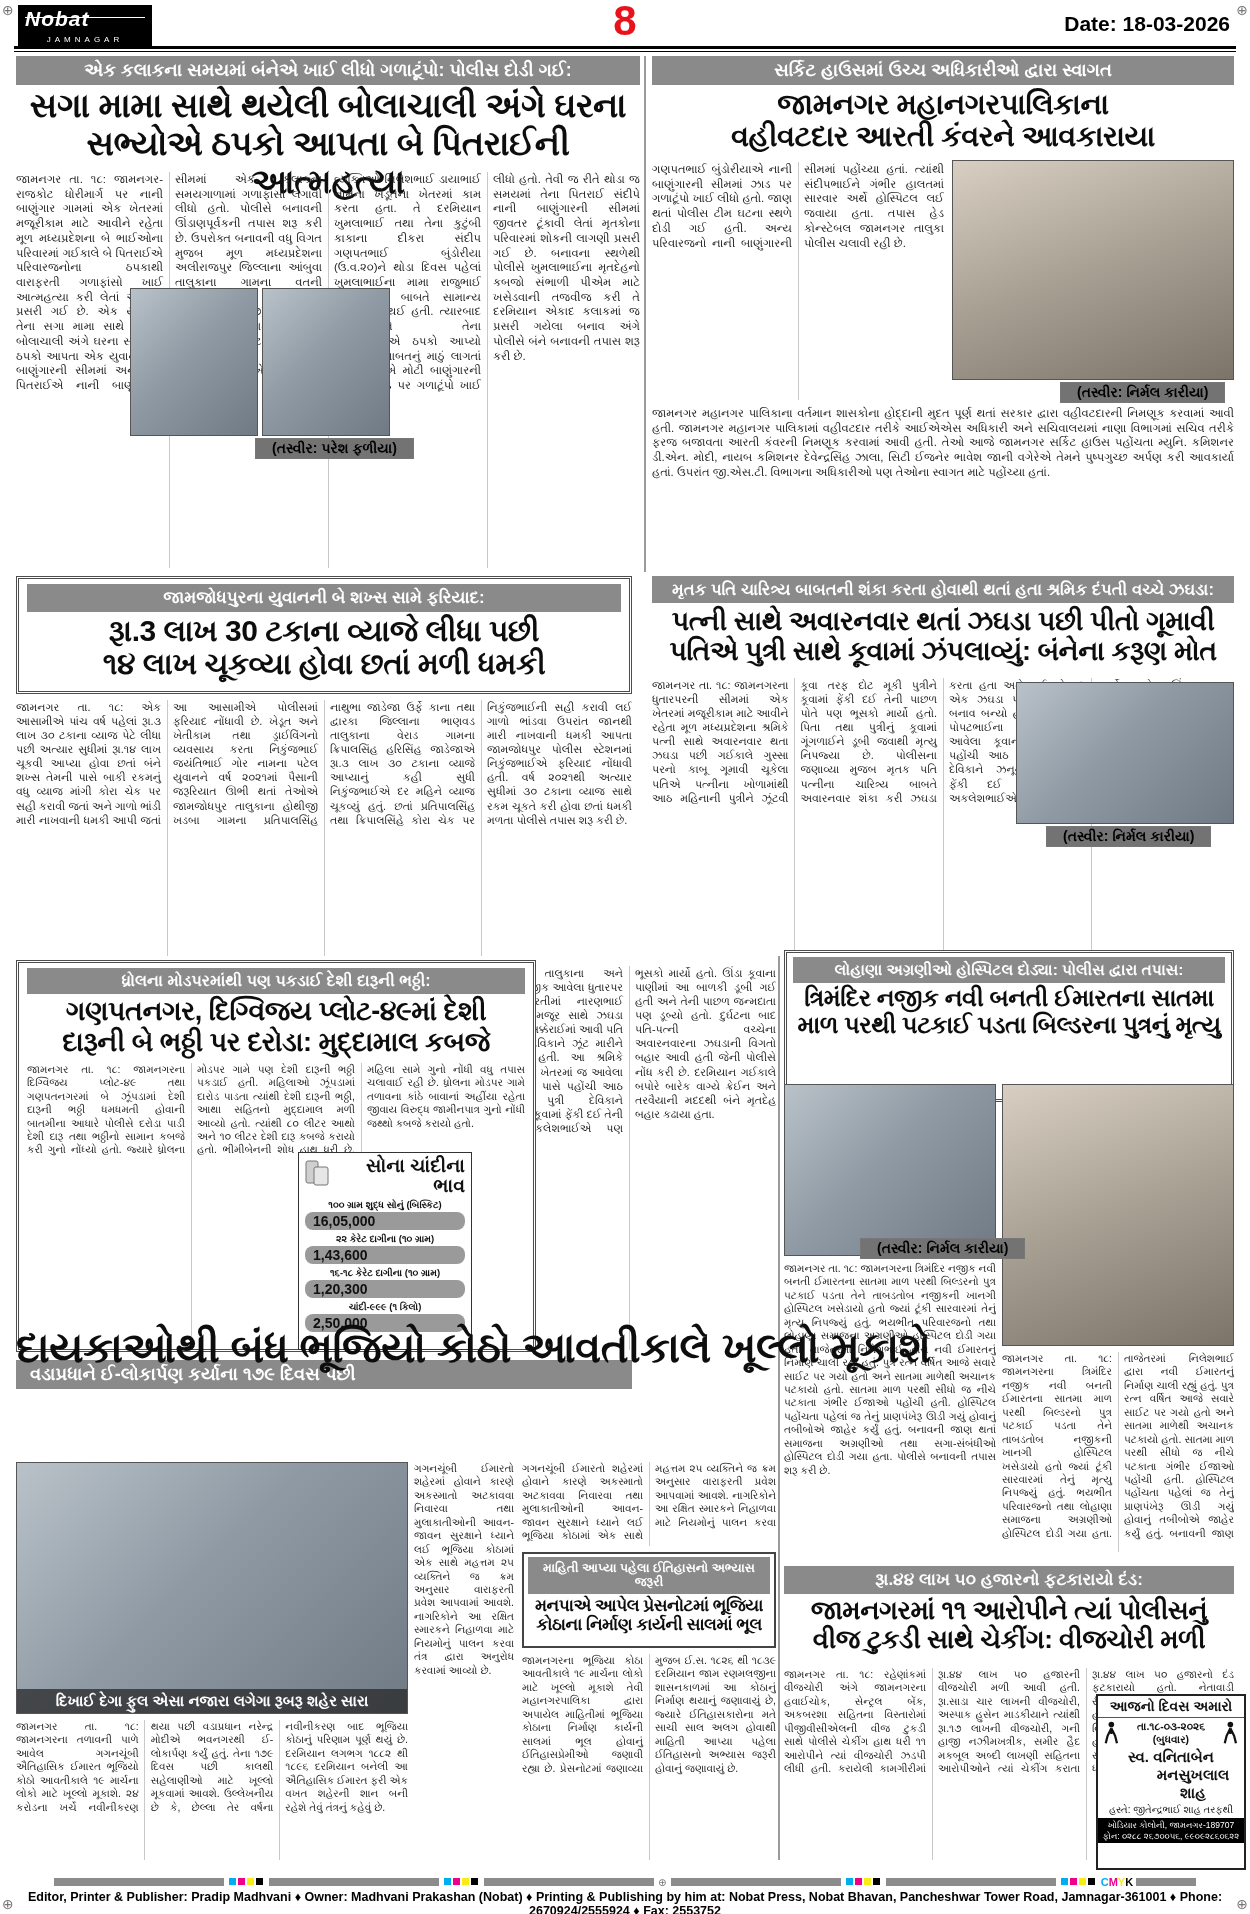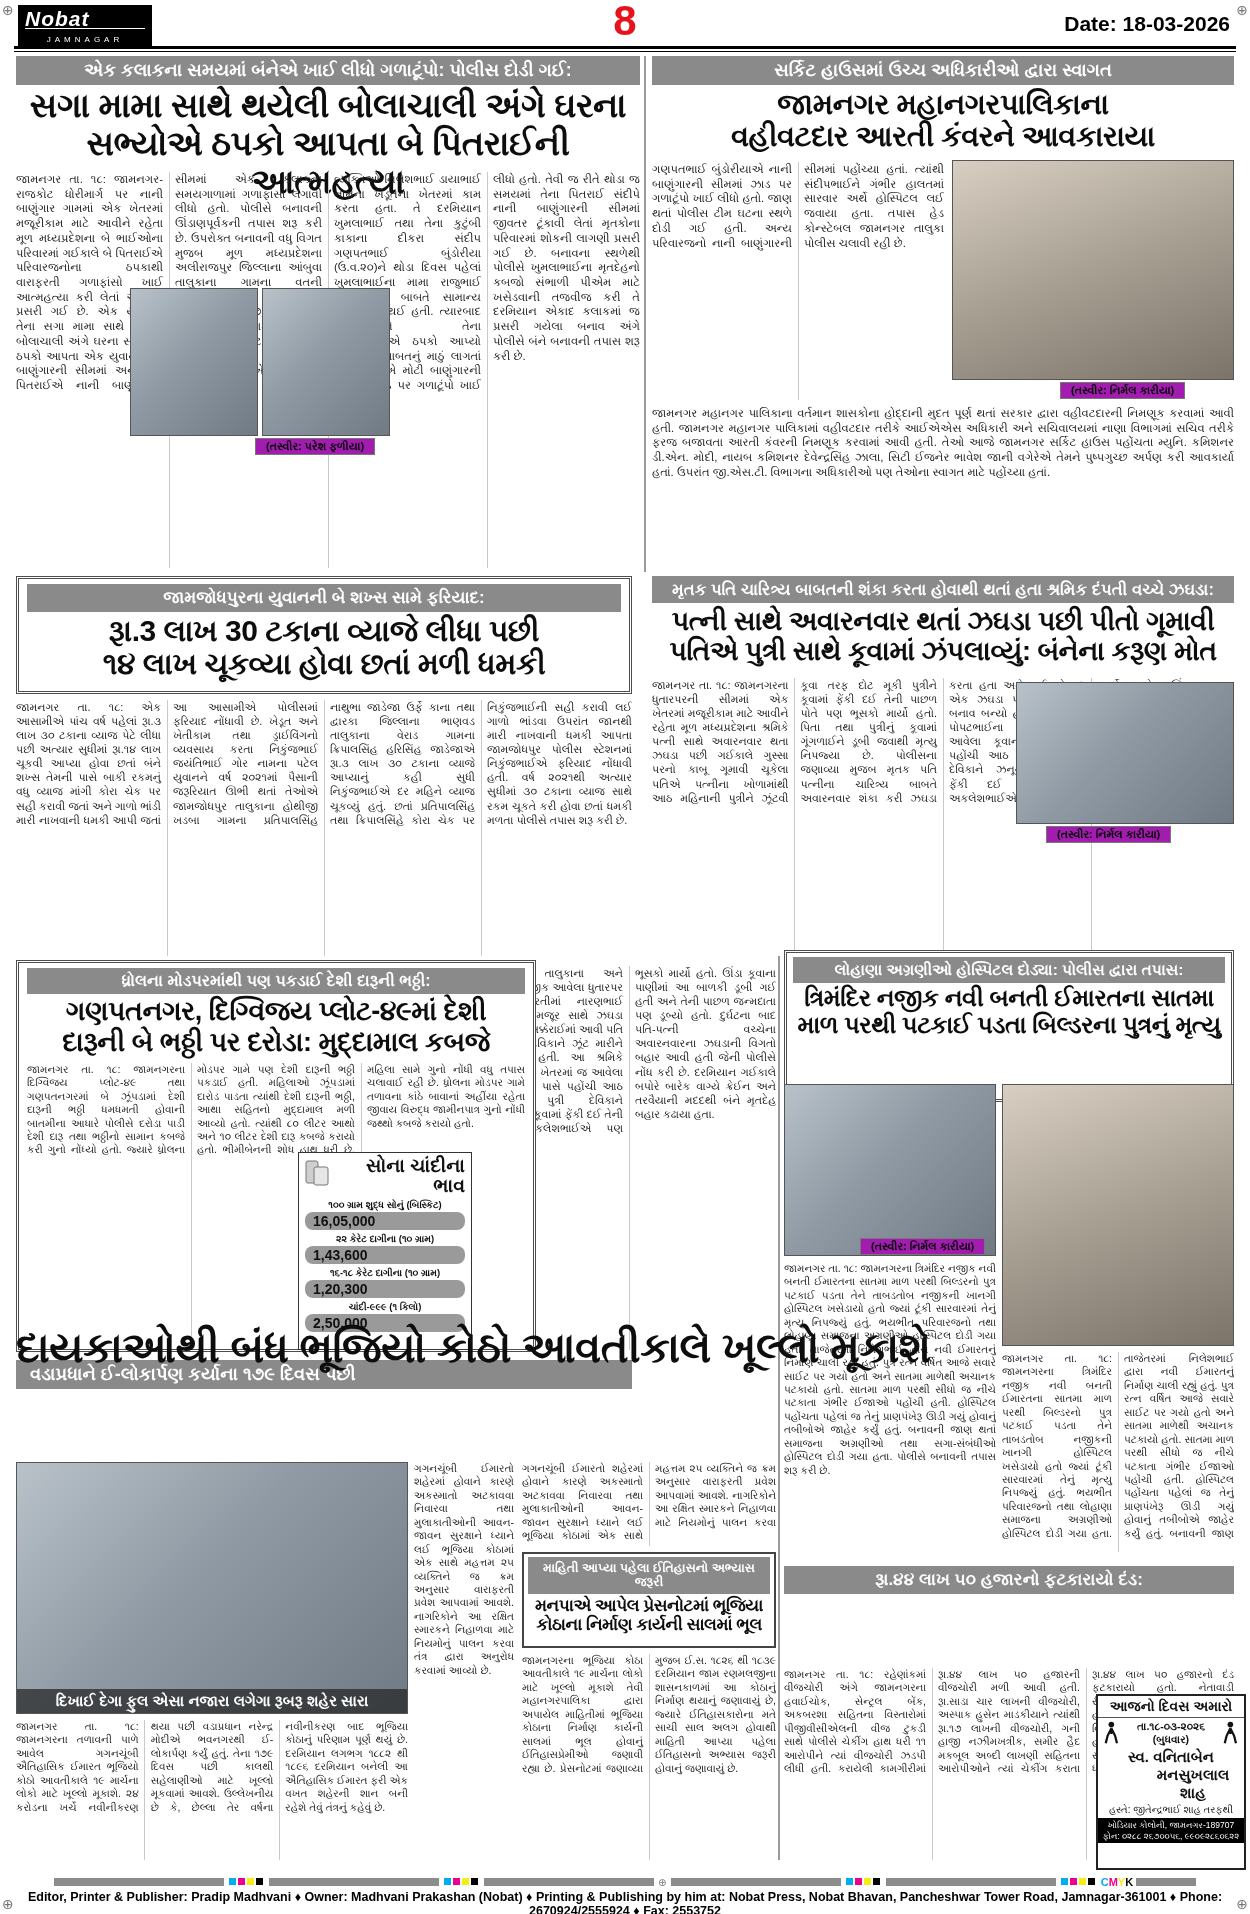--- a/index.html
+++ b/index.html
@@ -9,22 +9,22 @@
   .kicker{background:#8a8a8a;color:#fff;font-weight:bold;text-align:center;
           padding:4px 6px;box-sizing:border-box;line-height:1.15;}
   .headline{font-weight:bold;color:#0d0d0d;text-align:center;white-space:pre-line;line-height:1.12;
             letter-spacing:-0.5px;}
   .bodytext{font-size:11.5px;line-height:1.28;text-align:justify;color:#222;
             column-gap:12px;column-rule:1px solid #c9c9c9;overflow:hidden;box-sizing:border-box;}
   .c2{column-count:2}.c3{column-count:3}.c4{column-count:4}
   .photo{background:linear-gradient(135deg,#b9c2c9 0%,#8f9aa4 45%,#6f7a85 100%);
          border:1px solid #555;box-sizing:border-box;}
   .photo2{background:linear-gradient(160deg,#d8cfc2 0%,#a89f93 50%,#7c7469 100%);}
-  .caption{background:#a21caf;border:1px solid #777;color:#000;font-weight:bold;
-           font-size:11px;padding:1px 10px;white-space:nowrap;}
+  .caption{background:#737373;border:1px solid #777;color:#000;font-weight:bold;
+           font-size:14px;padding:1px 16px;white-space:nowrap;}
   .vline{background:#9a9a9a;width:2px;}
   .box2{border:3px double #4d4d4d;background:#fff;box-sizing:border-box;}
   .goldrow-label{font-size:9.5px;font-weight:bold;text-align:center;margin-top:3px;}
   .goldrow-val{background:#9a9a9a;color:#111;font-weight:bold;font-size:14px;text-align:left;
                padding:1px 8px;border-radius:8px;margin:1px 6px;}
   .adbox{border:2px solid #222;background:#fff;box-sizing:border-box;text-align:center;}
   .footer-text{font-weight:bold;font-size:12.5px;text-align:center;color:#000;}
   .cmyk-seg{display:inline-block;height:8px;background:#8c8c8c;vertical-align:middle;}
   .dot{display:inline-block;width:7px;height:7px;vertical-align:middle;margin:0 1px;}
   .regmark{color:#777;font-size:14px;}
@@ -32,21 +32,21 @@
 </head>
 <body>
 
 <div class="page">
 
   <div class="abs regmark" style="left:2px;top:2px;">⊕</div>
   <div class="abs regmark" style="right:2px;top:2px;">⊕</div>
 
   <div class="abs" style="left:18px;top:5px;width:132px;height:40px;background:#000;border:1px solid #000;">
     <span style="position:absolute;left:6px;top:1px;color:#fff;font-weight:bold;font-style:italic;font-size:21px;letter-spacing:1px;">Nobat</span>
-    <span style="position:absolute;left:6px;bottom:2px;right:6px;color:#fff;font-size:8px;letter-spacing:4px;text-align:center;border-top:1px solid #fff;padding-top:6px;">JAMNAGAR</span>
+    <span style="position:absolute;left:6px;bottom:2px;right:6px;color:#fff;font-size:8px;letter-spacing:4px;text-align:center;border-top:1px solid #fff;padding-top:17px;">JAMNAGAR</span>
   </div>
 
   <div class="abs" style="left:0;top:0;width:1250px;text-align:center;font-size:42px;font-weight:bold;color:#e8121a;line-height:1;">8</div>
 
   <div class="abs" style="right:20px;top:12px;font-size:21px;font-weight:bold;color:#000;">Date: 18-03-2026</div>
 
   <div class="abs" style="left:14px;top:46px;width:1222px;border-top:3px solid #000;border-bottom:1px solid #000;height:2px;"></div>
 
   <div class="abs kicker" style="left:16px;top:56px;width:624px;font-size:18px;">એક કલાકના સમયમાં બંનેએ ખાઈ લીધો ગળાટૂંપો: પોલીસ દોડી ગઈ:</div>
 
@@ -148,20 +148,22 @@
     <div class="headline" style="font-size:17px;">મનપાએ આપેલ પ્રેસનોટમાં ભૂજિયા
 કોઠાના નિર્માણ કાર્યની સાલમાં ભૂલ</div>
   </div>
 
   <div class="abs bodytext c2" style="left:522px;top:1654px;width:254px;height:206px;font-size:10.5px;">જામનગરના ભૂજિયા કોઠા આવતીકાલે ૧૯ માર્ચના લોકો માટે ખૂલ્લો મૂકાશે તેવી મહાનગરપાલિકા દ્વારા અપાયેલ માહિતીમાં ભૂજિયા કોઠાના નિર્માણ કાર્યની સાલમાં ભૂલ હોવાનું ઈતિહાસપ્રેમીઓ જણાવી રહ્યા છે. પ્રેસનોટમાં જણાવ્યા મુજબ ઈ.સ. ૧૮૨૬ થી ૧૮૩૯ દરમિયાન જામ રણમલજીના શાસનકાળમાં આ કોઠાનું નિર્માણ થયાનું જણાવાયું છે, જ્યારે ઈતિહાસકારોના મતે સાચી સાલ અલગ હોવાથી માહિતી આપ્યા પહેલા ઈતિહાસનો અભ્યાસ જરૂરી હોવાનું જણાવાયું છે.</div>
 
   <div class="abs bodytext c3" style="left:16px;top:1720px;width:392px;height:140px;font-size:10.5px;">જામનગર તા. ૧૮: જામનગરના તળાવની પાળે આવેલ ગગનચૂંબી ઐતિહાસિક ઈમારત ભૂજિયો કોઠો આવતીકાલે ૧૯ માર્ચના લોકો માટે ખૂલ્લો મૂકાશે. ૨૪ કરોડના ખર્ચે નવીનીકરણ થયા પછી વડાપ્રધાન નરેન્દ્ર મોદીએ ભવનગરથી ઈ-લોકાર્પણ કર્યું હતું. તેના ૧૭૯ દિવસ પછી કાલથી સહેલાણીઓ માટે ખૂલ્લો મૂકવામાં આવશે. ઉલ્લેખનીય છે કે, છેલ્લા તેર વર્ષના નવીનીકરણ બાદ ભૂજિયા કોઠાનું પરિણામ પૂર્ણ થયું છે. દરમિયાન લગભગ ૧૮૮૨ થી ૧૮૯૬ દરમિયાન બનેલી આ ઐતિહાસિક ઈમારત ફરી એક વખત શહેરની શાન બની રહેશે તેવું તંત્રનું કહેવું છે.</div>
 
   <div class="abs kicker" style="left:784px;top:1566px;width:450px;font-size:17px;">રૂા.૪૪ લાખ ૫૦ હજારનો ફટકારાયો દંડ:</div>
 
+  <div class="abs headline" style="left:784px;top:1596px;width:450px;font-size:26px;">જામનગરમાં ૧૧ આરોપીને ત્યાં પોલીસનું
+વીજ ટુકડી સાથે ચેકીંગ: વીજચોરી મળી</div>
 
   <div class="abs bodytext c3" style="left:784px;top:1668px;width:450px;height:192px;font-size:10.5px;">જામનગર તા. ૧૮: રહેણાંકમાં વીજચોરી અંગે જામનગરના હવાઈચોક, સેન્ટ્રલ બેંક, અકબરશા સહિતના વિસ્તારોમાં પીજીવીસીએલની વીજ ટુકડી સાથે પોલીસે ચેકીંગ હાથ ધરી ૧૧ આરોપીને ત્યાં વીજચોરી ઝડપી લીધી હતી. કરાયેલી કામગીરીમાં રૂા.૪૪ લાખ ૫૦ હજારની વીજચોરી મળી આવી હતી. રૂા.સાડા ચાર લાખની વીજચોરી, અસ્પાક હુસેન માડકીયાને ત્યાંથી રૂા.૧૭ લાખની વીજચોરી, ગની હાજી નઝીમખત્રીક, સમીર હૈદ મકબૂલ અબ્દી લાખણી સહિતના આરોપીઓને ત્યાં ચેકીંગ કરાતા રૂા.૪૪ લાખ ૫૦ હજારનો દંડ ફટકારાયો હતો. નેતાવાડી રીઝવાન સામે રૂા.૧ લાખ ૨૦ હજાર, ખોજાવાડ સહિતના વિસ્તારોમાં પણ વીજચોરી ઝડપાઈ હતી અને વીજચોરી કરનારાઓ સામે કાયદેસરની કાર્યવાહી હાથ ધરાઈ છે.</div>
 
   <div class="abs adbox" style="left:1084px;top:1694px;width:150px;height:176px;margin-left:12px;">
     <div style="font-weight:bold;font-size:14px;border-bottom:1px solid #555;padding:2px;">આજનો દિવસ અમારો</div>
     <div style="display:flex;align-items:center;justify-content:space-around;padding:2px 4px;">
       <svg width="20" height="26" viewBox="0 0 20 26">
         <circle cx="10" cy="4" r="3" fill="#111"></circle>
           <path d="M10 8 L6 16 L4 24 M10 8 L14 16 L16 24 M10 8 L10 14" stroke="#111" stroke-width="2.4" fill="none"></path>
       </svg>

